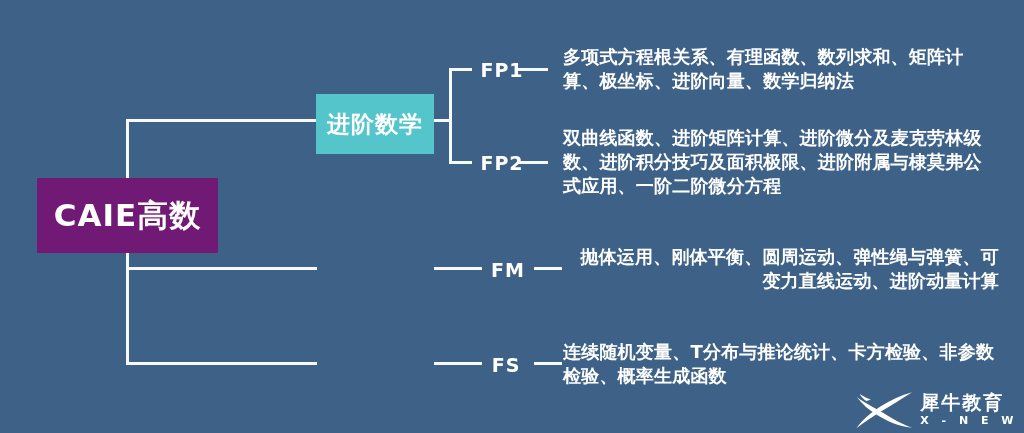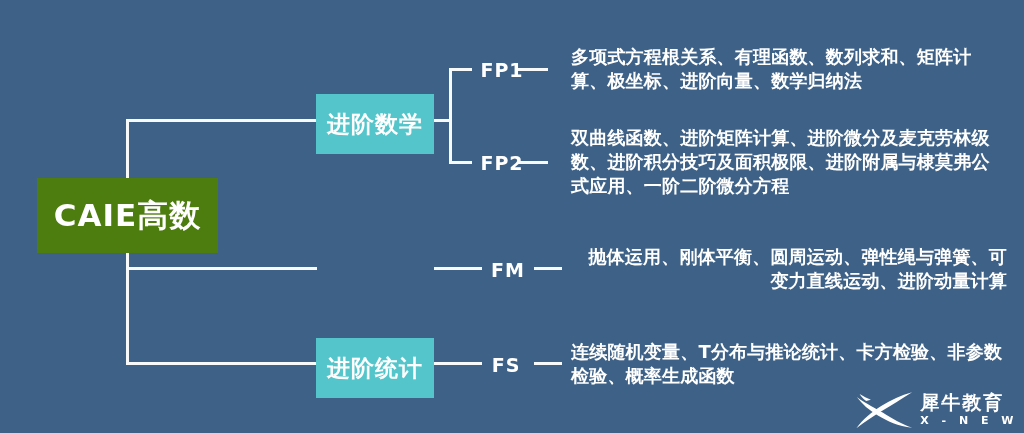--- a/index.html
+++ b/index.html
@@ -24,21 +24,21 @@
     display: flex;
     align-items: center;
     justify-content: center;
     color: #ffffff;
     font-weight: bold;
     z-index: 2;
   }
   .root-node {
     left: 37px; top: 178px;
     width: 181px; height: 75px;
-    background: #4d7c0f;
+    background: #701a75;
     font-size: 31px;
     letter-spacing: 1px;
   }
   .branch-node {
     width: 118px; height: 60px;
     background: #54c6cb;
     font-size: 23px;
     letter-spacing: 1px;
   }
   .module-code {
@@ -54,21 +54,20 @@
   .module-desc {
     position: absolute;
     left: 563px;
     width: 436px;
     color: #ffffff;
     font-weight: bold;
     font-size: 18px;
     line-height: 24px;
     letter-spacing: 0.2px;
     z-index: 2;
-    margin-left: 8px;
   }
   .logo {
     position: absolute;
     right: 6px;
     bottom: 3px;
     display: flex;
     align-items: center;
     gap: 6px;
     color: #ffffff;
     z-index: 3;
@@ -84,21 +83,20 @@
 <div class="canvas">
 
   <div class="line" style="left:126px; top:119px; width:3px; height:246px;"></div>
   <div class="line" style="left:127px; top:119px; width:190px; height:3px;"></div>
   <div class="line" style="left:127px; top:267px; width:190px; height:3px;"></div>
   <div class="line" style="left:127px; top:362px; width:190px; height:3px;"></div>
 
   <div class="node root-node">CAIE高数</div>
 
   <div class="node branch-node" style="left:316px; top:94px;">进阶数学</div>
-  <div class="node branch-node" style="left:316px; top:338px;">进阶统计</div>
 
   <div class="line" style="left:434px; top:119px; width:16px; height:3px;"></div>
   <div class="line" style="left:449px; top:68px; width:3px; height:96px;"></div>
   <div class="line" style="left:452px; top:68px; width:20px; height:3px;"></div>
   <div class="line" style="left:518px; top:68px; width:30px; height:3px;"></div>
   <div class="line" style="left:452px; top:161px; width:20px; height:3px;"></div>
   <div class="line" style="left:518px; top:161px; width:30px; height:3px;"></div>
 
   <div class="line" style="left:434px; top:267px; width:48px; height:3px;"></div>
   <div class="line" style="left:534px; top:267px; width:28px; height:3px;"></div>

